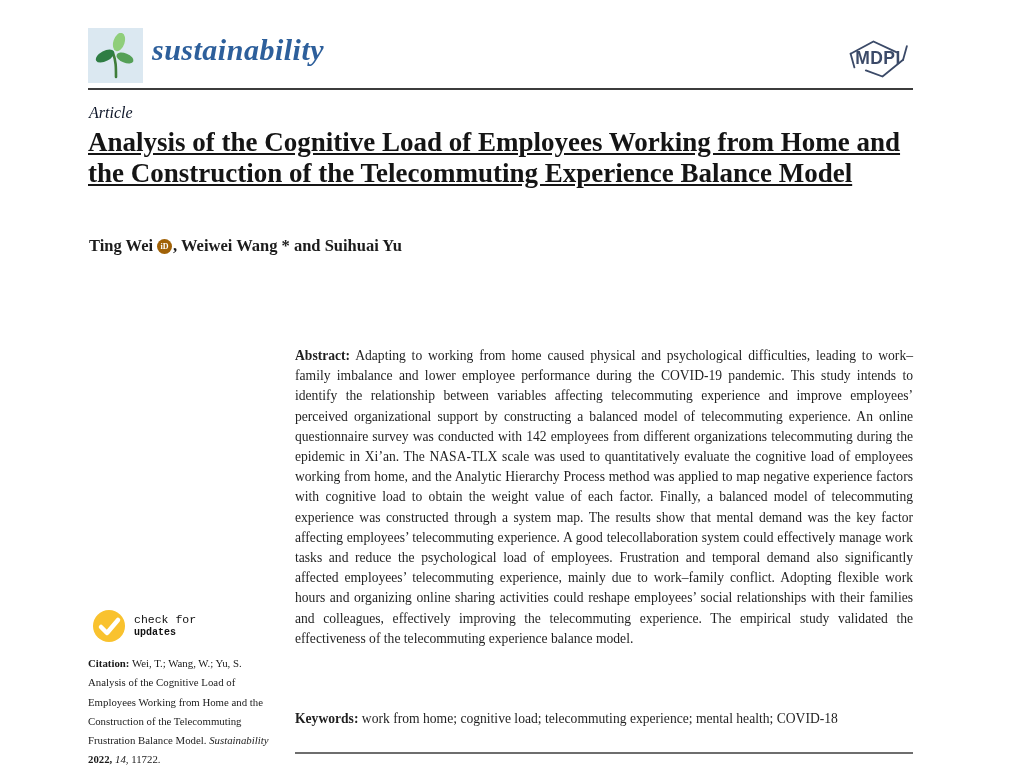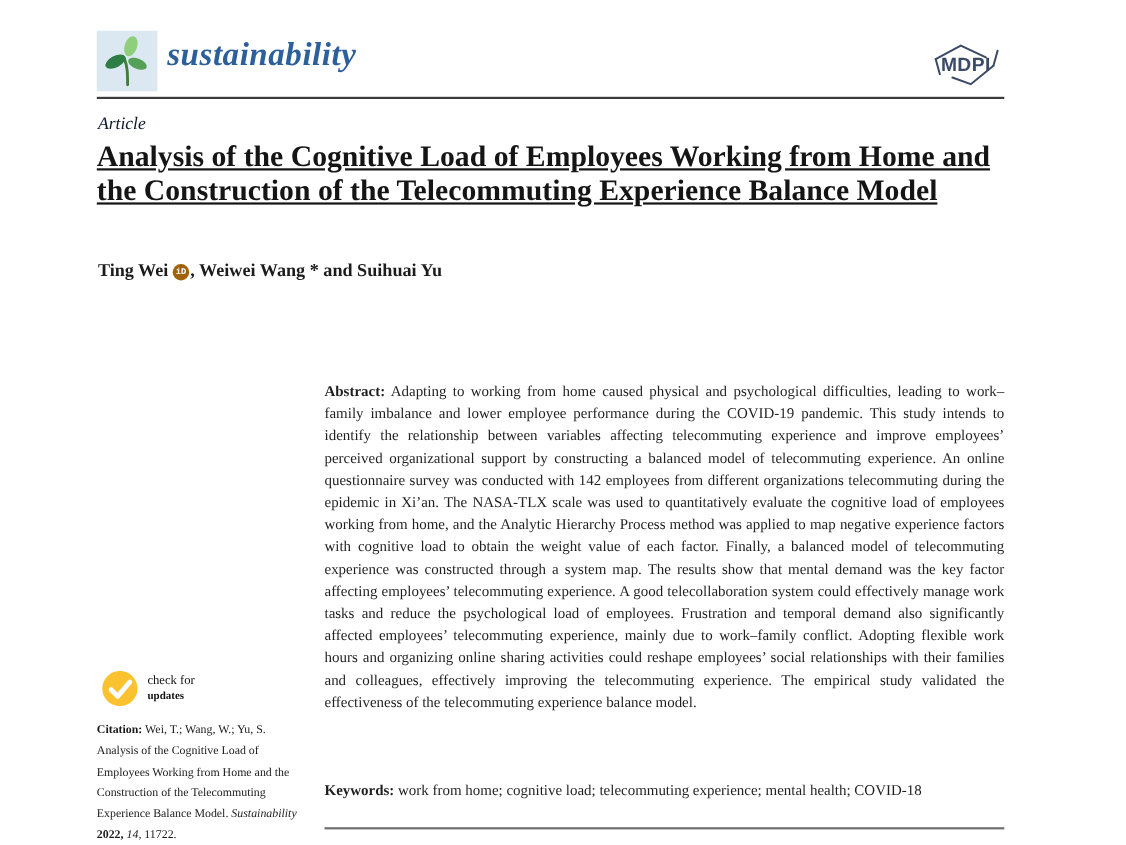--- a/index.html
+++ b/index.html
@@ -10,32 +10,32 @@
   
   .logo-box { position: absolute; left: 88px; top: 28px; width: 55px; height: 55px; background: #dbe8f1; display: flex; align-items: center; justify-content: center; }
   .journal-name { position: absolute; left: 152px; top: 33px; font-size: 30px; font-style: italic; font-weight: bold; color: #2d5f9b; letter-spacing: 0.5px; }
   .mdpi-logo { position: absolute; left: 843px; top: 31px; width: 70px; height: 50px; }
   .header-rule { position: absolute; left: 88px; top: 88px; width: 825px; height: 2px; background: #3c3c3c; }
 
   
   .article-label { position: absolute; left: 89px; top: 104px; font-size: 16px; font-style: italic; color: #0f172a; }
   .paper-title { position: absolute; left: 88px; top: 127px; width: 832px; font-size: 27px; line-height: 31px; font-weight: bold; color: #151515; text-decoration: underline; }
   .authors { position: absolute; left: 89px; top: 236px; font-size: 16.5px; font-weight: bold; color: #1c1c1c; }
-  .orcid { display: inline-block; width: 15px; height: 15px; border-radius: 50%; background: #a16207; color: #ffffff; font-family: Liberation Mono, monospace; font-size: 8px; font-weight: bold; text-align: center; line-height: 15px; vertical-align: 2px; margin: 0 1px 0 4px; }
+  .orcid { display: inline-block; width: 15px; height: 15px; border-radius: 50%; background: #a16207; color: #ffffff; font-family: Liberation Serif, serif; font-size: 8px; font-weight: bold; text-align: center; line-height: 15px; vertical-align: 2px; margin: 0 1px 0 4px; }
 
   
   .affiliation { position: absolute; left: 295px; top: 286px; width: 620px; font-size: 13px; line-height: 18.5px; color: #1f1f1f; }
   .aff-marker { display: inline-block; width: 14px; }
   .abstract { position: absolute; left: 295px; top: 346px; width: 618px; font-size: 13.6px; line-height: 20.2px; text-align: justify; color: #1f1f1f; }
   .keywords { position: absolute; left: 295px; top: 711px; width: 618px; font-size: 13.6px; color: #1f1f1f; }
   .bottom-rule { position: absolute; left: 295px; top: 752px; width: 618px; height: 2px; background: #6e6e6e; }
 
   
   .badge { position: absolute; left: 92px; top: 609px; display: flex; align-items: center; gap: 8px; cursor: pointer; }
-  .badge-text { font-family: Liberation Serif, serif; font-size: 11.5px; line-height: 1.2; color: #111111; }
+  .badge-text { font-family: Liberation Mono, monospace; font-size: 11.5px; line-height: 1.2; color: #111111; }
   .badge-text .bold { font-weight: bold; font-size: 10px; }
   .citation { position: absolute; left: 88px; top: 654px; width: 192px; font-size: 10.8px; line-height: 19.3px; color: #1a1a1a; }
   b { font-weight: bold; }
   i { font-style: italic; }
 </style>
 </head>
 <body>
 
 <div id="page">
 
@@ -77,15 +77,15 @@
     <svg width="34" height="34" viewBox="0 0 34 34">
       <circle cx="17" cy="17" r="16" fill="#f9c22e"></circle>
       <path d="M9 18 L15 24 L26 11" stroke="#ffffff" stroke-width="4.5" fill="none" stroke-linecap="round" stroke-linejoin="round"></path>
     </svg>
     <div class="badge-text">
       <div>check for</div>
       <div class="bold">updates</div>
     </div>
   </div>
 
-  <p class="citation"><b>Citation:</b> <span>Wei, T.; Wang, W.; Yu, S. Analysis of the Cognitive Load of Employees Working from Home and the Construction of the Telecommuting Experience Balance Model.</span> <i>Sustainability</i> <b>2022,</b> <i>14,</i> <span>11722.</span></p>
+  <p class="citation"><b>Citation:</b> <span>Wei, T.; Wang, W.; Yu, S. Analysis of the Cognitive Load of Employees Working from Home and the Construction of the Telecommuting Frustration Balance Model.</span> <i>Sustainability</i> <b>2022,</b> <i>14,</i> <span>11722.</span></p>
 
 </div>
 
 </body></html>

